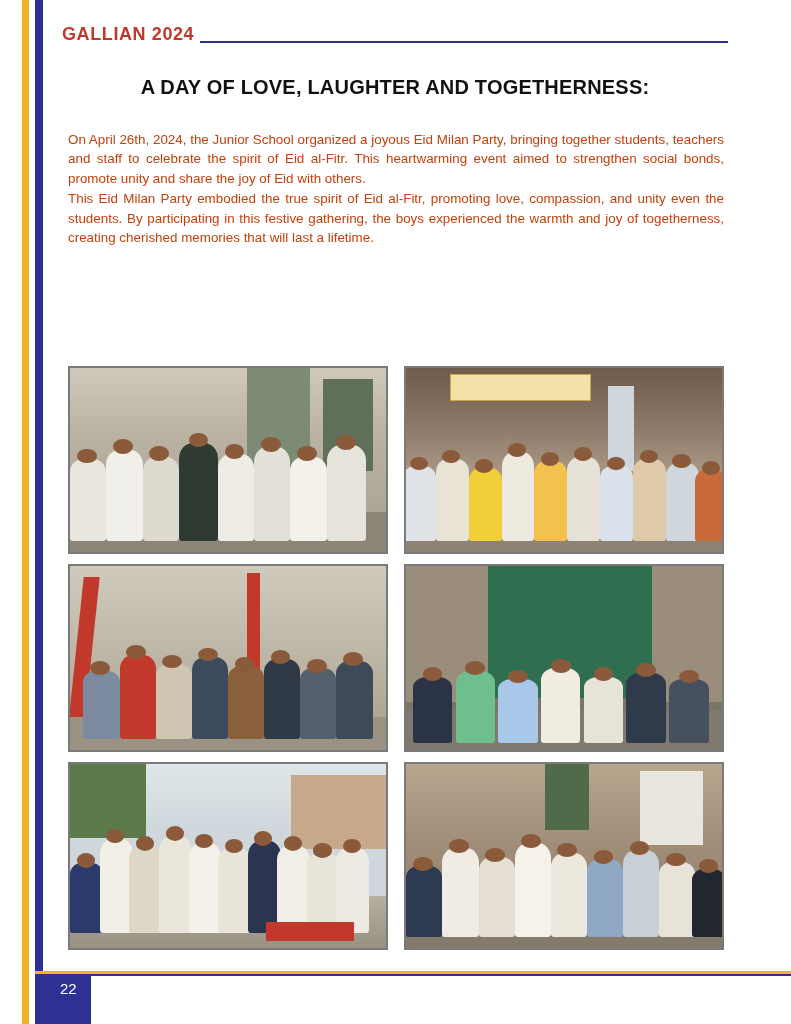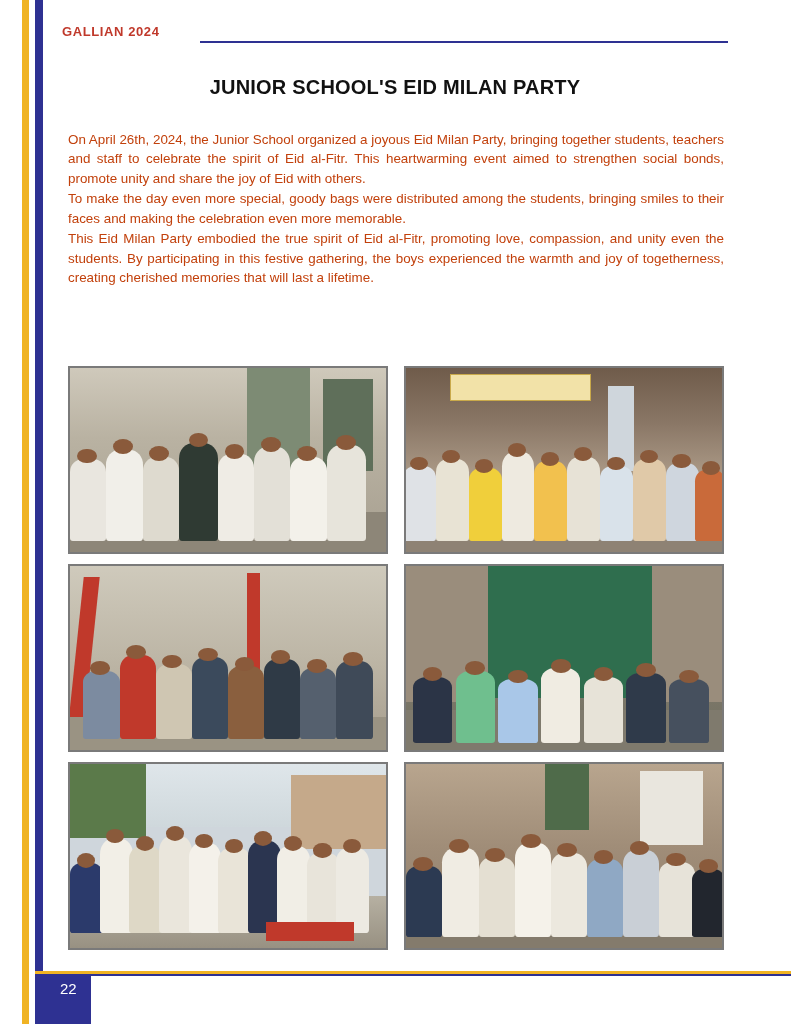--- a/index.html
+++ b/index.html
@@ -46,21 +46,21 @@
     position: absolute;
     left: 62px;
     top: 24px;
     width: 666px;
     height: 26px;
   }
   .header-title {
     position: absolute;
     left: 0;
     top: 0;
-    font-size: 13px;
+    font-size: 18px;
     font-weight: bold;
     letter-spacing: 0.6px;
     color: #c0392b;
     font-family: "Liberation Sans", sans-serif;
   }
   .header-rule {
     position: absolute;
     left: 138px;
     right: 0;
     top: 17px;
@@ -199,26 +199,25 @@
 <div class="left-bar-gold"></div>
 <div class="left-bar-white"></div>
 <div class="left-bar-navy"></div>
 
 <div class="header">
   <div class="header-title">GALLIAN 2024</div>
   <div class="header-rule"></div>
 </div>
 
 <h1 class="article-title">
-  <span class="line2">JUNIOR SCHOOL'S EID MILAN PARTY</span>
+  <span>A DAY OF LOVE, LAUGHTER AND TOGETHERNESS:</span>
 </h1>
 
 <div class="body-copy">
   <p>On April 26th, 2024, the Junior School organized a joyous Eid Milan Party, bringing together students, teachers and staff to celebrate the spirit of Eid al-Fitr. This heartwarming event aimed to strengthen social bonds, promote unity and share the joy of Eid with others.</p>
-  <p>To make the day even more special, goody bags were distributed among the students, bringing smiles to their faces and making the celebration even more memorable.</p>
   <p>This Eid Milan Party embodied the true spirit of Eid al-Fitr, promoting love, compassion, and unity even the students. By participating in this festive gathering, the boys experienced the warmth and joy of togetherness, creating cherished memories that will last a lifetime.</p>
 </div>
 
 <div class="photo-grid">
 
   <figure class="photo" style="margin:0;">
     <div class="photo-inner">
       <div class="wall" style="background:linear-gradient(180deg,#cfc9bb 0%,#b9b2a2 38%,#a79f90 100%);"></div>
       <div style="position:absolute;left:56%;top:0;width:20%;height:60%;background:#7d8b74;"></div>
       <div style="position:absolute;left:80%;top:6%;width:16%;height:50%;background:#5f6f5a;"></div>

